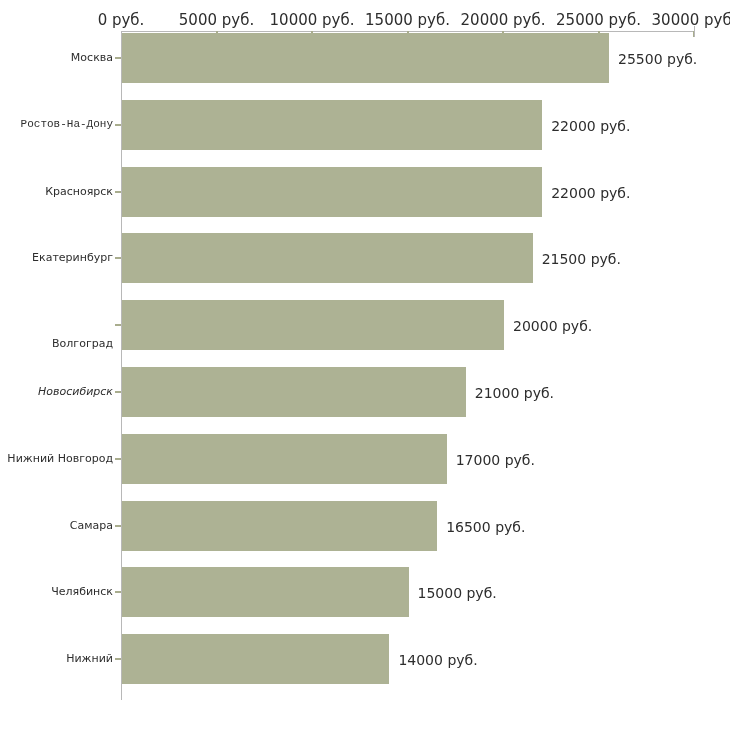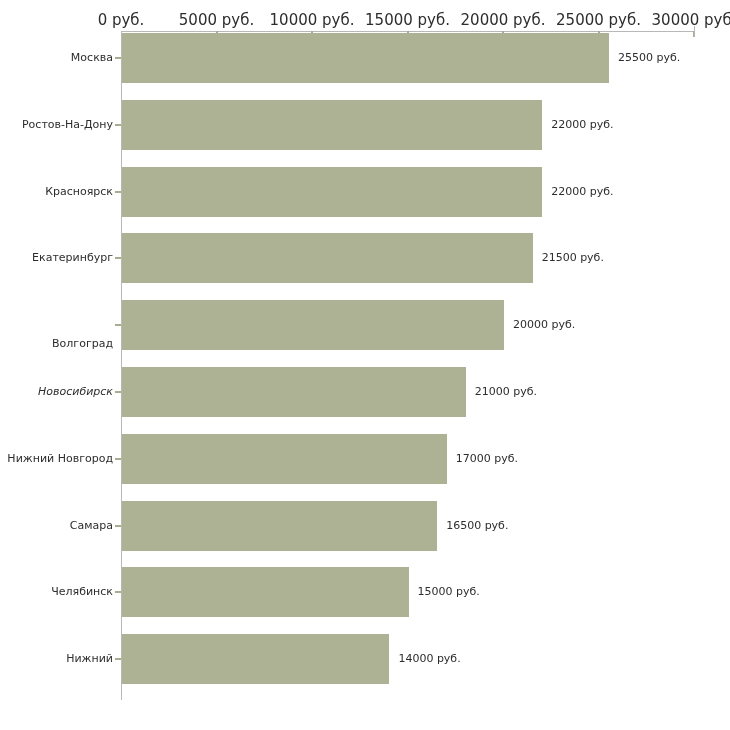--- a/index.html
+++ b/index.html
@@ -59,21 +59,21 @@
     transform: translateX(-50%);
     letter-spacing: 0px;
   }
   .bar {
     position: absolute;
     left: 122px;
     background: #adb294;
   }
   .bar-value {
     position: absolute;
-    font-size: 11px;
+    font-size: 14px;
     color: #2d2d2d;
     white-space: nowrap;
   }
   .cat-label {
     position: absolute;
     right: 617px;
     font-size: 11px;
     color: #2d2d2d;
     white-space: nowrap;
     text-align: right;
@@ -108,21 +108,21 @@
       <div class="axis-end-cap" style="left: 694px;"></div>
       <div class="xtick-label" style="left: 694px;">30000 руб.</div>
     </div>
   <div id="bars-layer">
       <div class="bar" title="Москва: 25500 руб." style="top: 33px; width: 487.05px; height: 50px; background: rgb(173, 178, 148);"></div>
       <div class="cat-tick" style="top: 57px;"></div>
       <div class="cat-label" style="top: 51px;">Москва</div>
       <div class="bar-value" style="left: 618.05px; top: 51px;">25500 руб.</div>
       <div class="bar" title="Ростов-На-Дону: 22000 руб." style="top: 99.8px; width: 420.2px; height: 50px; background: rgb(173, 178, 148);"></div>
       <div class="cat-tick" style="top: 123.8px;"></div>
-      <div class="cat-label" style="top: 117.8px;">Ростов-На-Дону</div>
+      <div class="cat-label" style="top: 117.8px; font-family: Liberation Mono, monospace;">Ростов-На-Дону</div>
       <div class="bar-value" style="left: 551.2px; top: 117.8px;">22000 руб.</div>
       <div class="bar" title="Красноярск: 22000 руб." style="top: 166.6px; width: 420.2px; height: 50px; background: rgb(173, 178, 148);"></div>
       <div class="cat-tick" style="top: 190.6px;"></div>
       <div class="cat-label" style="top: 184.6px;">Красноярск</div>
       <div class="bar-value" style="left: 551.2px; top: 184.6px;">22000 руб.</div>
       <div class="bar" title="Екатеринбург: 21500 руб." style="top: 233.4px; width: 410.65px; height: 50px; background: rgb(173, 178, 148);"></div>
       <div class="cat-tick" style="top: 257.4px;"></div>
       <div class="cat-label" style="top: 251.4px;">Екатеринбург</div>
       <div class="bar-value" style="left: 541.65px; top: 251.4px;">21500 руб.</div>
       <div class="bar" title="Волгоград: 20000 руб." style="top: 300.2px; width: 382px; height: 50px; background: rgb(173, 178, 148);"></div>

